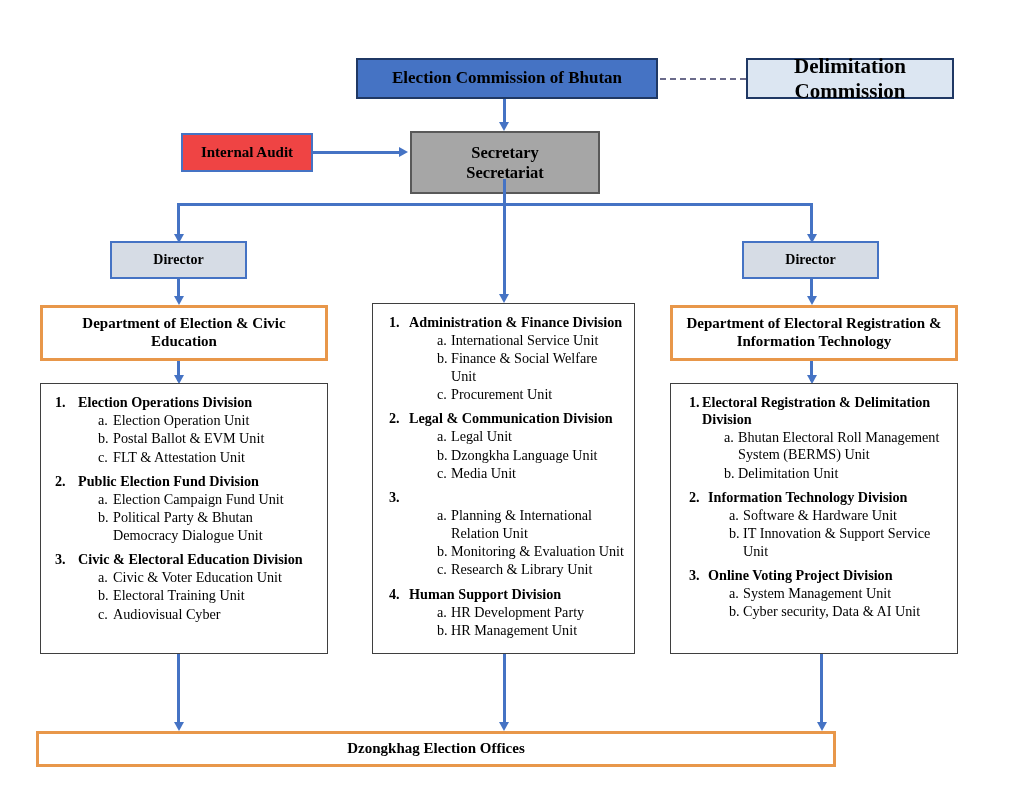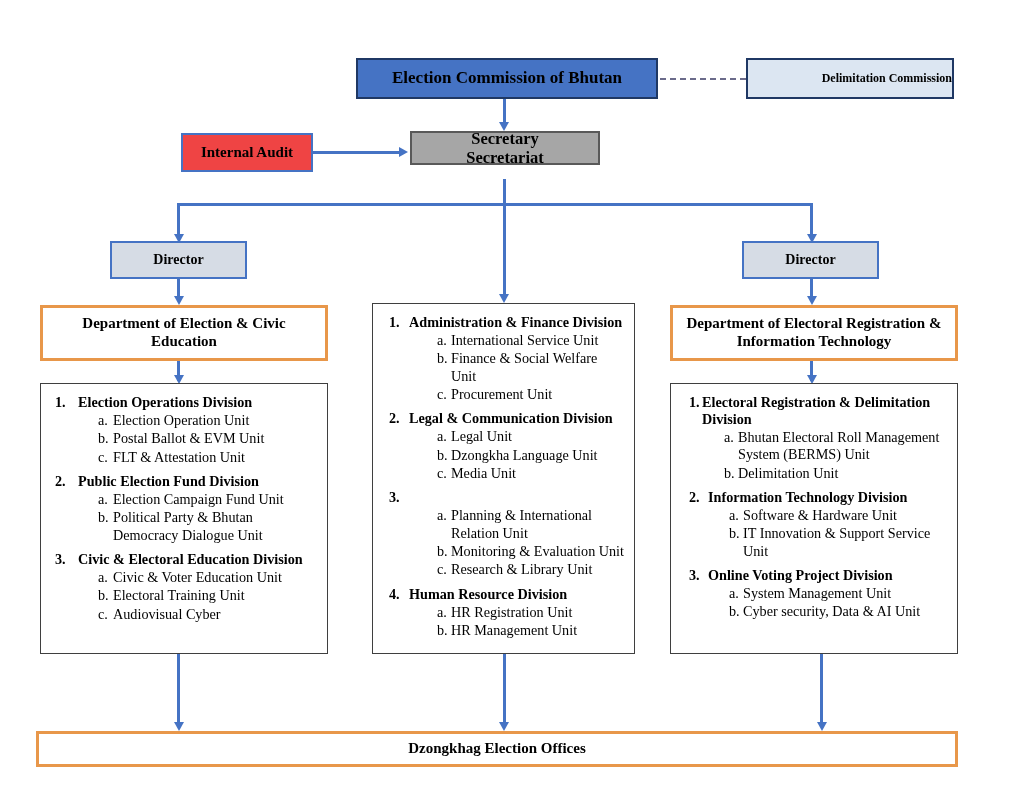--- a/index.html
+++ b/index.html
@@ -39,21 +39,21 @@
   .node-ecb {
     background: #4573c4;
     border: 2px solid #1f3864;
     font-weight: bold;
     font-size: 17px;
   }
   .node-delim {
     background: #dce6f2;
     border: 2px solid #1f3864;
     font-weight: bold;
-    font-size: 12px;
+    font-size: 21px;
     justify-content: flex-end;
   }
   .node-audit {
     background: #ef4444;
     border: 2px solid #4573c4;
     font-weight: bold;
     font-size: 15px;
   }
   .node-secretary {
     background: #a6a6a6;
@@ -189,21 +189,21 @@
   <div class="vline" style="left:503px; top:99px; width:2.5px; height:26px;"></div>
   <div class="arrow-down" style="left:499px; top:122px;"></div>
 
   <div class="box node-audit" style="left:181px; top:133px; width:132px; height:39px;">
     <span class="box-title">Internal Audit</span>
   </div>
 
   <div class="hline" style="left:313px; top:151px; width:89px;"></div>
   <div class="arrow-right" style="left:399px; top:147px;"></div>
 
-  <div class="box node-secretary" style="left:410px; top:131px; width:190px; height:34px;">
+  <div class="box node-secretary" style="left:410px; top:131px; width:190px; height:63px;">
     <span class="box-title">Secretary
 Secretariat</span>
   </div>
 
   <div class="vline" style="left:503px; top:179px; width:2.5px; height:118px;"></div>
   <div class="arrow-down" style="left:499px; top:294px;"></div>
 
   <div class="hline" style="left:177px; top:203px; width:636px;"></div>
 
   <div class="vline" style="left:177px; top:203px; width:2.5px; height:34px;"></div>
@@ -355,26 +355,26 @@
           </div>
           <div class="unit">
             <span class="unit-letter">c.</span>
             <span class="unit-text">Research &amp; Library Unit</span>
           </div>
         </div>
       </div>
       <div class="division">
         <div class="div-head">
           <span class="div-num">4.</span>
-          <span class="div-name">Human Resource Division</span>
-        </div>
-        <div class="units">
-          <div class="unit">
-            <span class="unit-letter">a.</span>
-            <span class="unit-text">HR Registration Unit</span>
+          <span class="div-name">Human Support Division</span>
+        </div>
+        <div class="units">
+          <div class="unit">
+            <span class="unit-letter">a.</span>
+            <span class="unit-text">HR Development Party</span>
           </div>
           <div class="unit">
             <span class="unit-letter">b.</span>
             <span class="unit-text">HR Management Unit</span>
           </div>
         </div>
       </div>
     </div>
 
   <div class="panel panel-right" id="panel-right" style="left:670px; top:383px; width:288px; height:271px;">
@@ -430,17 +430,17 @@
 
   <div class="vline" style="left:177px; top:654px; width:2.5px; height:72px;"></div>
   <div class="arrow-down" style="left:173.5px; top:722px;"></div>
 
   <div class="vline" style="left:503px; top:654px; width:2.5px; height:72px;"></div>
   <div class="arrow-down" style="left:499px; top:722px;"></div>
 
   <div class="vline" style="left:820px; top:654px; width:2.5px; height:72px;"></div>
   <div class="arrow-down" style="left:816.5px; top:722px;"></div>
 
-  <div class="box node-footer" style="left:36px; top:731px; width:922px; height:36px;">
+  <div class="box node-footer" style="left:36px; top:731px; width:800px; height:36px;">
     <span class="box-title">Dzongkhag Election Offices</span>
   </div>
 
 </div>
 
 </body></html>

